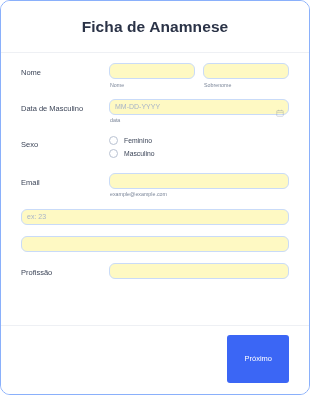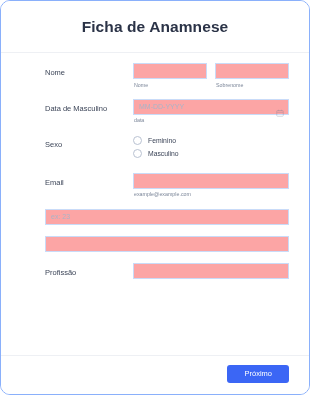--- a/index.html
+++ b/index.html
@@ -44,21 +44,20 @@
     color: #2b3347;
     letter-spacing: 0.1px;
   }
 
   
   .card-body {
     flex: 1 1 auto;
     padding: 10px 20px 0 20px;
     box-sizing: border-box;
     background: #ffffff;
-    margin-left: 24px;
   }
 
   .field-row {
     display: flex;
     align-items: flex-start;
     margin-bottom: 11px;
   }
   .field-label {
     width: 88px;
     flex: 0 0 88px;
@@ -70,23 +69,23 @@
   .field-control {
     flex: 1 1 auto;
     min-width: 0;
   }
 
   
   .text-input {
     box-sizing: border-box;
     width: 100%;
     height: 16px;
-    background: #fca5a5;
+    background: #fef9c3;
     border: 1px solid #c9dbf8;
-    border-radius: 0;
+    border-radius: 6px;
     font-family: "Liberation Sans", sans-serif;
     font-size: 7px;
     color: #3c4558;
     padding: 0 5px;
     outline: none;
     display: block;
   }
   .text-input::placeholder {
     color: #a8b4c8;
   }
@@ -155,21 +154,21 @@
     justify-content: flex-end;
     background: #ffffff;
   }
   .next-button {
     background: #3b66f5;
     color: #ffffff;
     border: none;
     border-radius: 3px;
     font-family: "Liberation Sans", sans-serif;
     font-size: 7.5px;
-    padding: 5px 17px;
+    padding: 20px 17px;
     cursor: pointer;
     line-height: 1.1;
   }
 </style>
 </head>
 <body>
 
 <div class="form-card">
 
   <div class="card-header">

